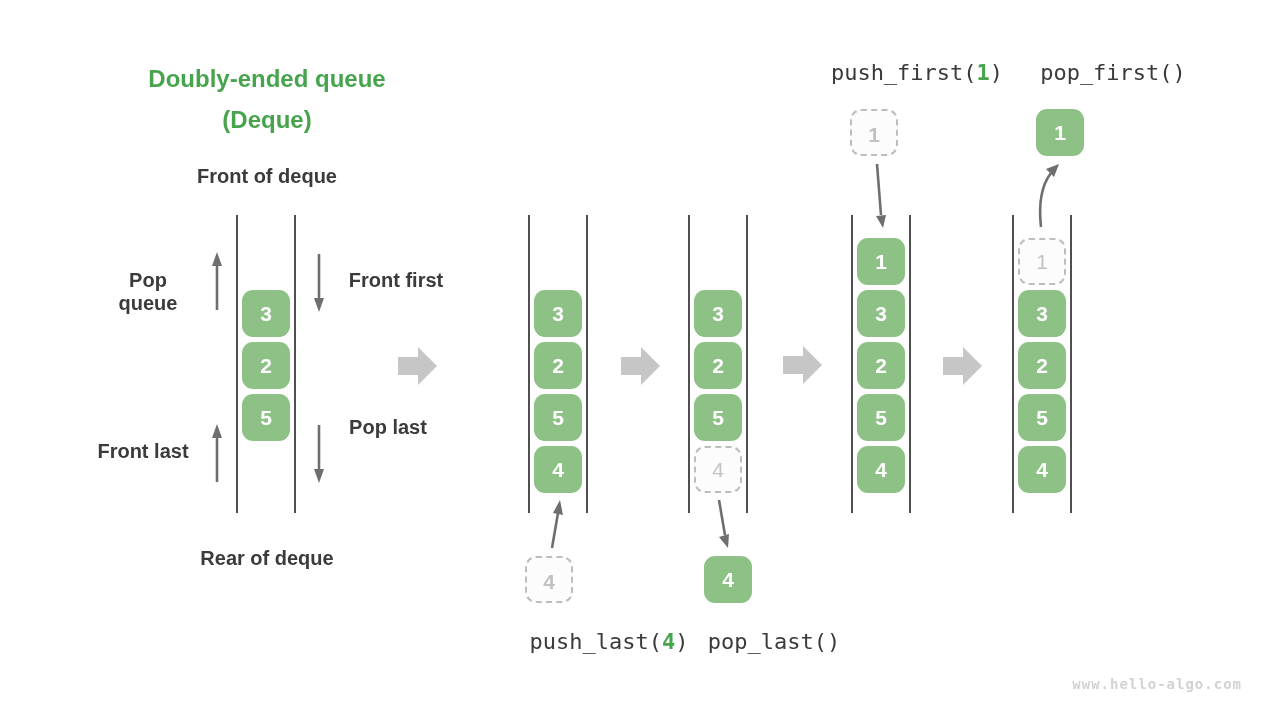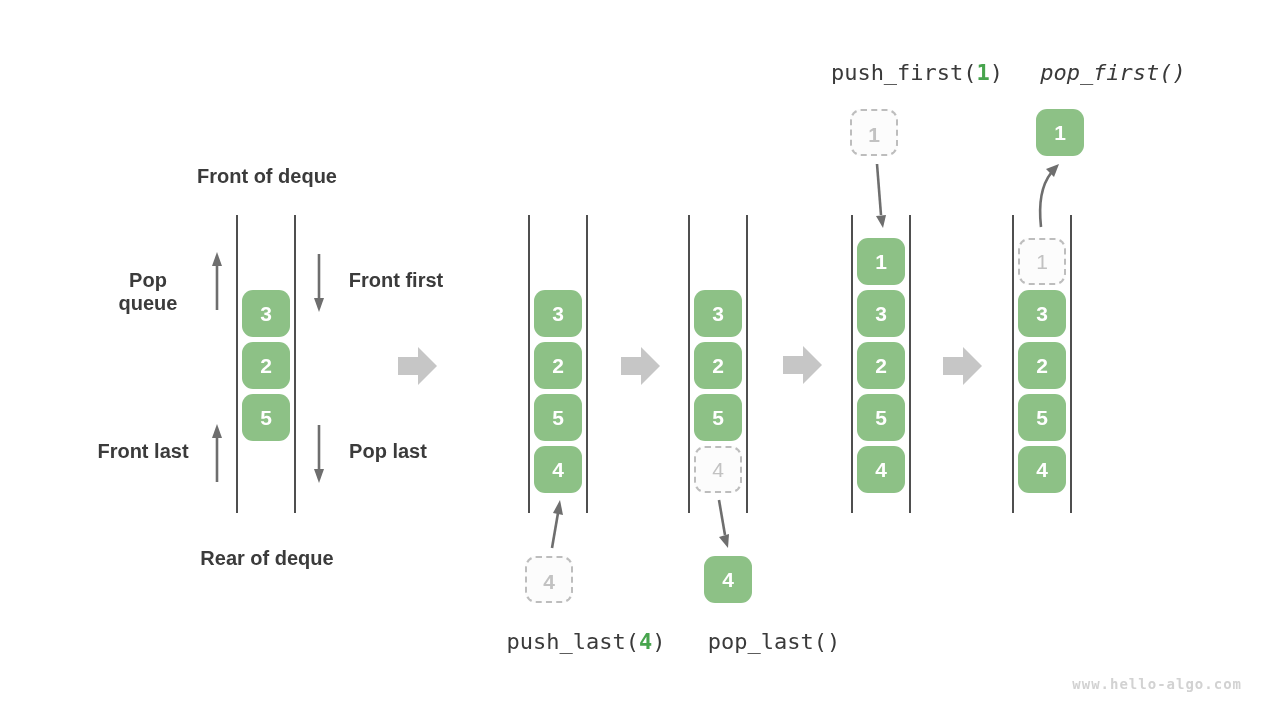--- a/index.html
+++ b/index.html
@@ -56,33 +56,37 @@
   .watermark{
     position:absolute;right:38px;top:676px;font-family:"DejaVu Sans Mono",monospace;
     font-size:14px;color:var(--watermark);letter-spacing:1px;font-weight:bold;
   }
 </style>
 </head>
 <body>
 
 <div class="canvas">
 
+  <div class="title">
+    <div>Doubly-ended queue</div>
+    <div>(Deque)</div>
+  </div>
 
   <div class="label" style="left:167px;top:165px;width:200px;">Front of deque</div>
   <div class="label" style="left:167px;top:547px;width:200px;">Rear of deque</div>
   <div class="label" style="left:98px;top:269px;width:100px;">Pop queue</div>
   <div class="label" style="left:340px;top:269px;width:112px;">Front first</div>
   <div class="label" style="left:93px;top:440px;width:100px;">Front last</div>
-  <div class="label" style="left:338px;top:440px;width:100px;">Pop last</div>
+  <div class="label" style="left:338px;top:416px;width:100px;">Pop last</div>
 
   <div class="code" style="left:792px;top:60px;width:250px;">
     <span>push_first(</span><span class="arg">1</span><span>)</span>
   </div>
-  <div class="code" style="left:988px;top:60px;width:250px;font-style:italic;">pop_first()</div>
-  <div class="code" style="left:461px;top:629px;width:250px;">
+  <div class="code" style="left:988px;top:60px;width:250px;">pop_first()</div>
+  <div class="code" style="left:484px;top:629px;width:250px;">
     <span>push_last(</span><span class="arg">4</span><span>)</span>
   </div>
   <div class="code" style="left:649px;top:629px;width:250px;">pop_last()</div>
 
   <div class="deque" style="left:236px;">
     <div class="cell" style="top:75px;">3</div>
     <div class="cell" style="top:127px;">2</div>
     <div class="cell" style="top:179px;">5</div>
   </div>
 

